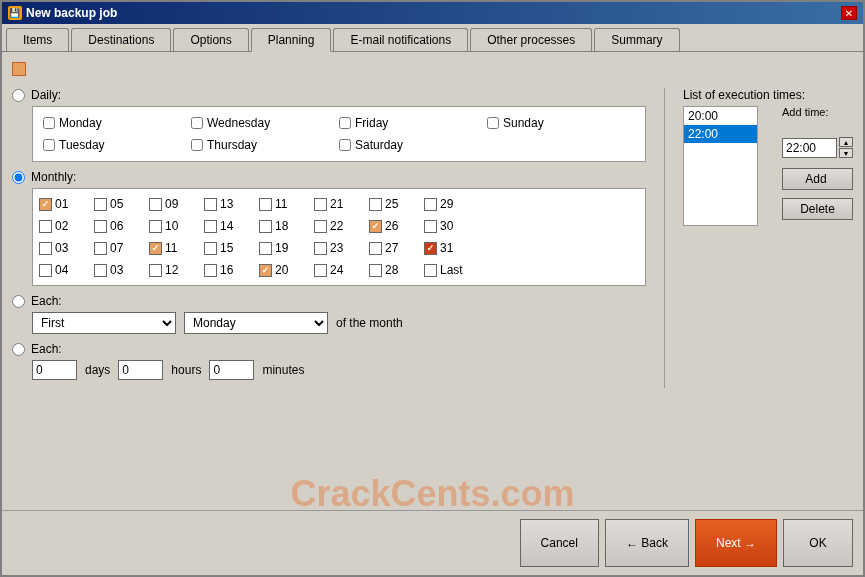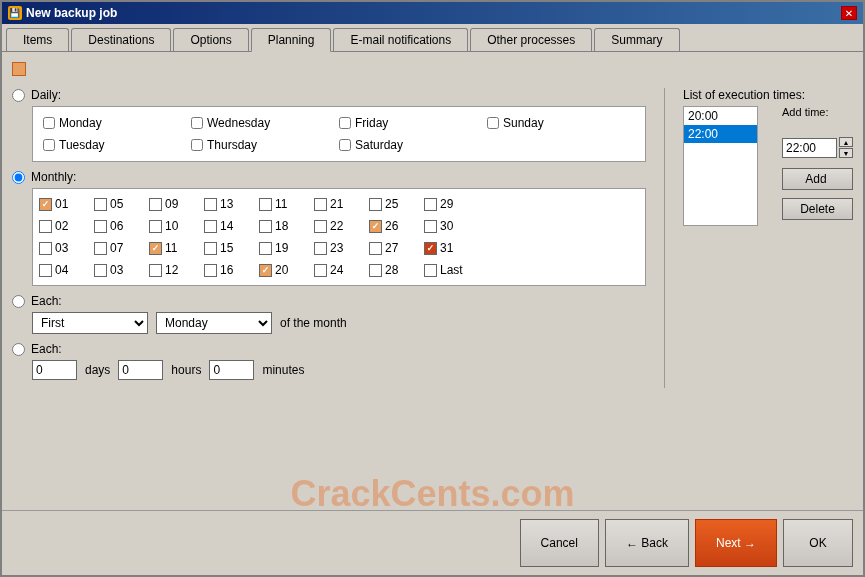--- a/index.html
+++ b/index.html
@@ -221,21 +221,21 @@
       gap: 8px;
       margin-left: 20px;
     }
 
     .select-box {
       border: 1px solid #666;
       background: white;
       padding: 2px 4px;
       font-size: 12px;
       height: 22px;
-      width: 116px;
+      width: 144px;
     }
 
     .spinner-input {
       width: 45px;
       height: 20px;
       border: 1px solid #666;
       padding: 1px 3px;
       font-size: 12px;
     }
 

